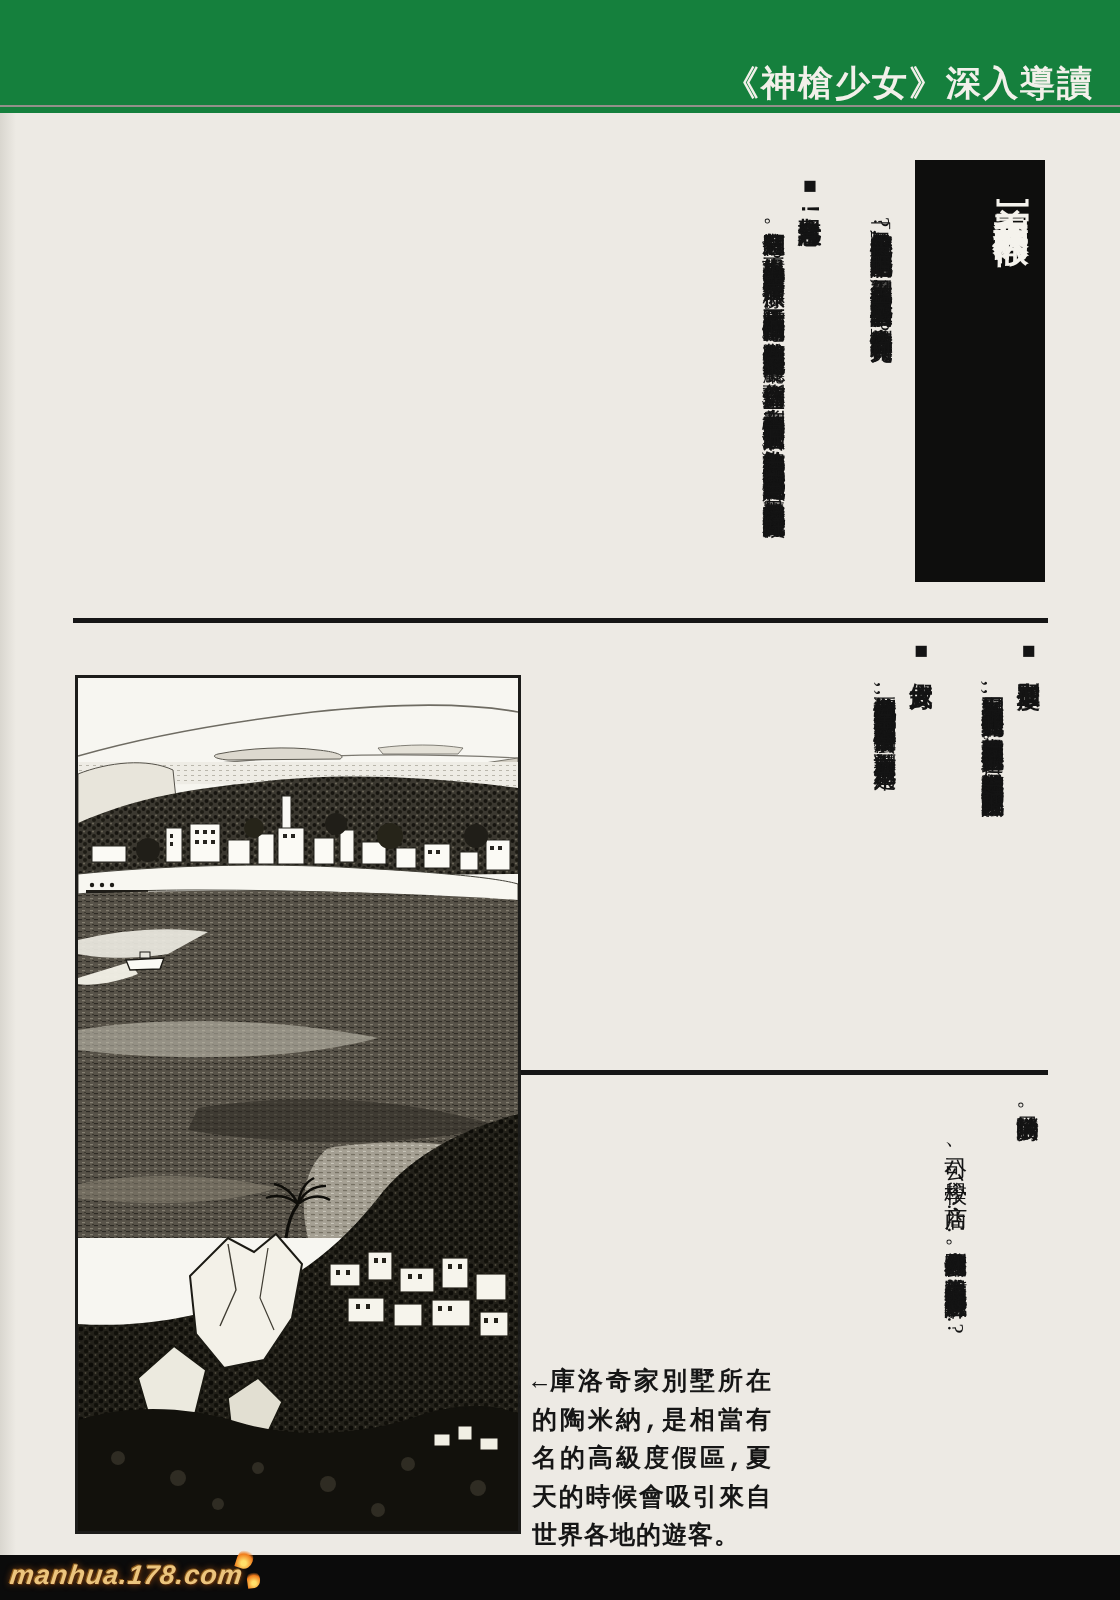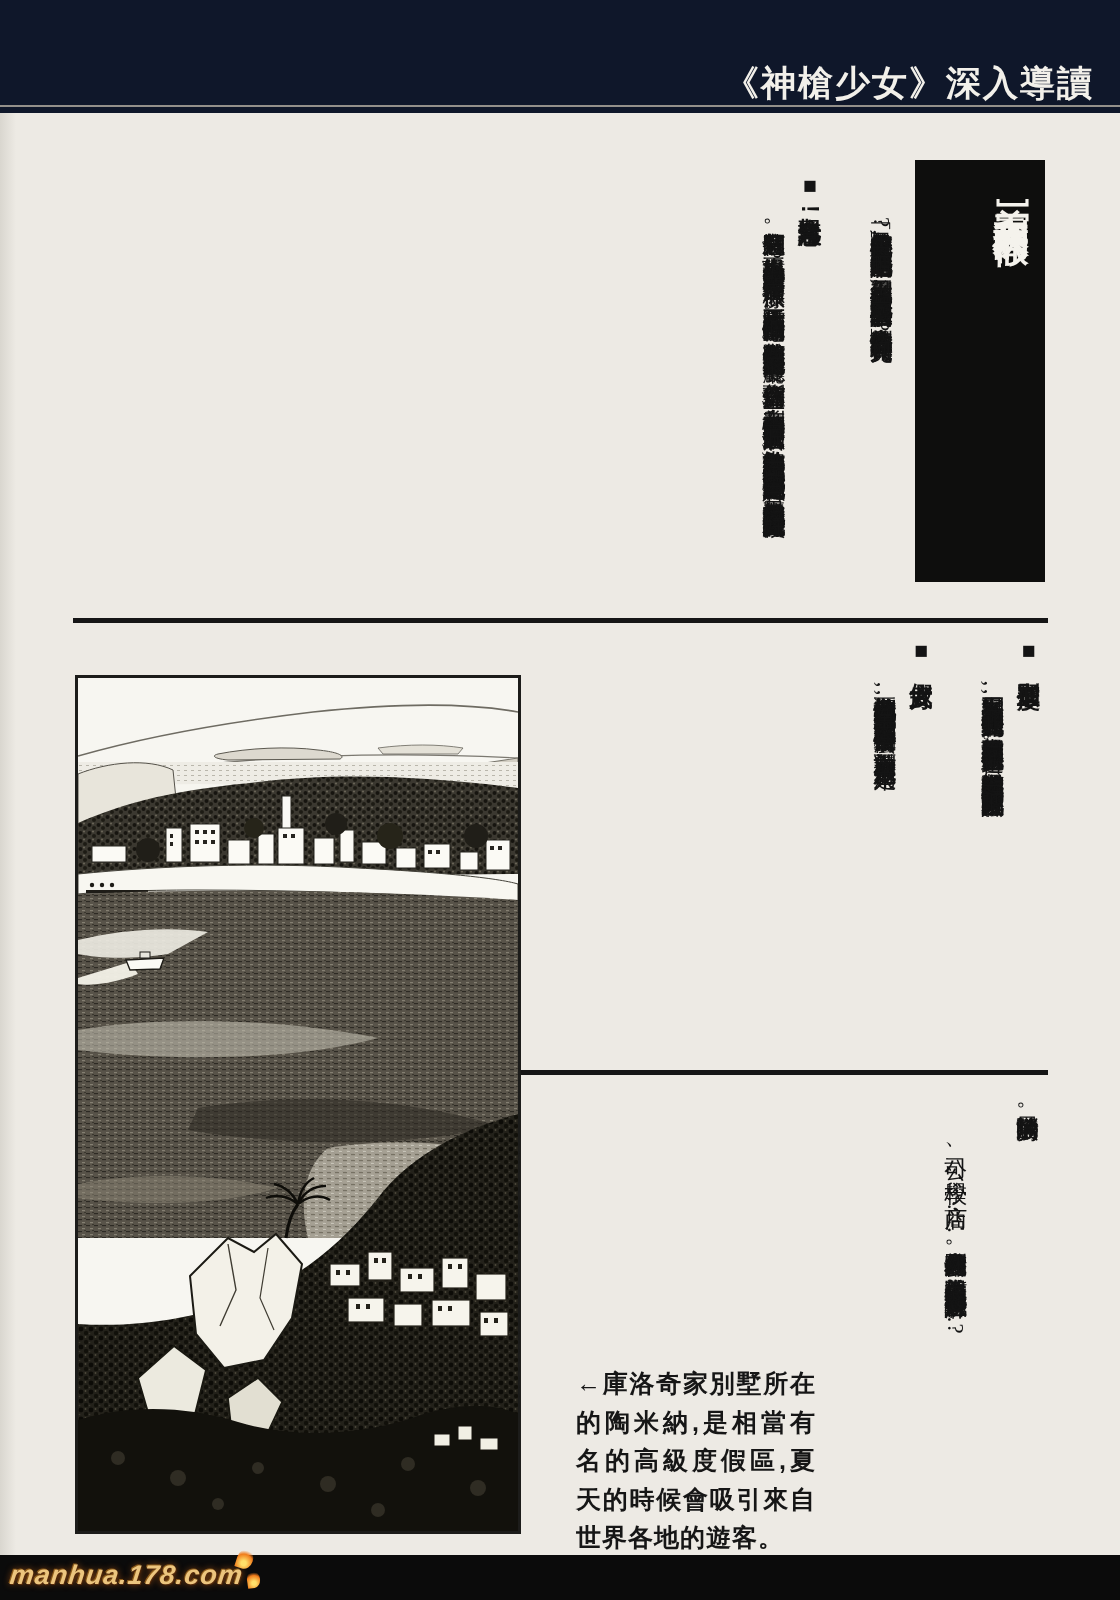--- a/index.html
+++ b/index.html
@@ -7,21 +7,21 @@
     position:relative;
     width:1120px;height:1600px;
     background:#edeae4;
     font-family:"Liberation Serif", serif;
     color:#161616;
     overflow:hidden;
   }
   
   .top-bar{
     position:absolute;left:0;top:0;width:1120px;height:113px;
-    background:#0f172a;
+    background:#15803d;
   }
   .top-bar .inner-rule{
     position:absolute;left:0;top:105px;width:100%;height:2px;
     background:#93908a;
   }
   .series-title{
     position:absolute;right:26px;top:60px;
     color:#f2f0ea;font-size:35px;letter-spacing:2px;
     font-family:"Liberation Serif", serif;font-weight:600;
     white-space:nowrap;
@@ -62,25 +62,24 @@
   
   .illustration-frame{
     position:absolute;left:75px;top:675px;width:446px;height:859px;
     border:3px solid #1c1c1a;box-sizing:border-box;
     background:#f7f6f1;overflow:hidden;
   }
   .illustration-frame svg{display:block;width:100%;height:100%;}
   
   .photo-caption{
     position:absolute;left:532px;top:1364px;width:240px;
-    font-family:Liberation Sans, sans-serif;
+    font-family:Liberation Mono, monospace;
     font-size:25px;line-height:38.5px;letter-spacing:1px;
     font-weight:600;color:#161616;
     text-align:justify;
-    margin-left:44px;
   }
   
   .bottom-bar{
     position:absolute;left:0;top:1555px;width:1120px;height:45px;
     background:#0b0b0b;
   }
   .watermark{
     position:absolute;left:10px;top:5px;
     font-family:"Liberation Sans", sans-serif;
     font-style:italic;font-weight:700;font-size:27px;letter-spacing:1px;

